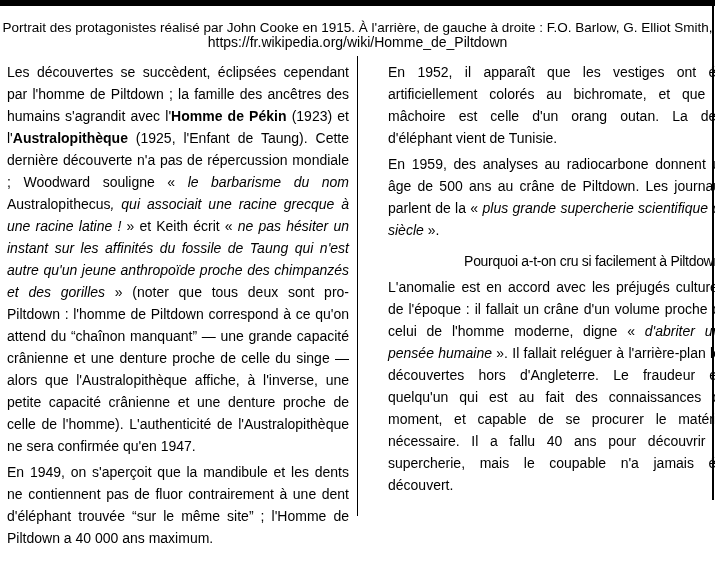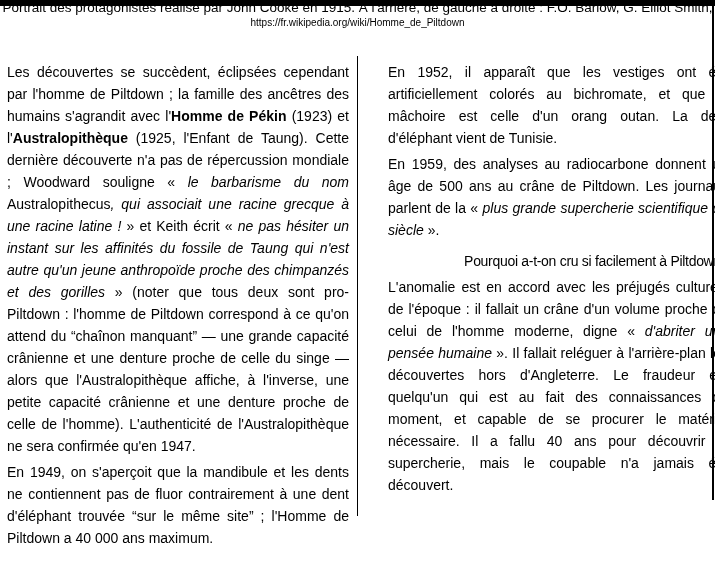--- a/index.html
+++ b/index.html
@@ -17,32 +17,32 @@
   }
   
   .photo-edge {
     position: absolute;
     top: 0; left: 0;
     width: 715px; height: 6px;
     background: #000000;
   }
   .caption {
     position: absolute;
-    top: 0; left: 0;
+    top: 20px; left: 0;
     width: 715px;
     text-align: center;
     font-family: "Liberation Sans", sans-serif;
     font-size: 13.5px;
     line-height: 15px;
     color: #000000;
   }
   .caption .cap-line { display: block; }
   .caption .cap-url {
     display: block;
-    font-size: 10px;
+    font-size: 14px;
     line-height: 13px;
     margin-top: 1px;
   }
   .col {
     position: absolute;
     top: 57px;
     font-family: "Liberation Sans", sans-serif;
     font-size: 14px;
     line-height: 22px;
     text-align: justify;

